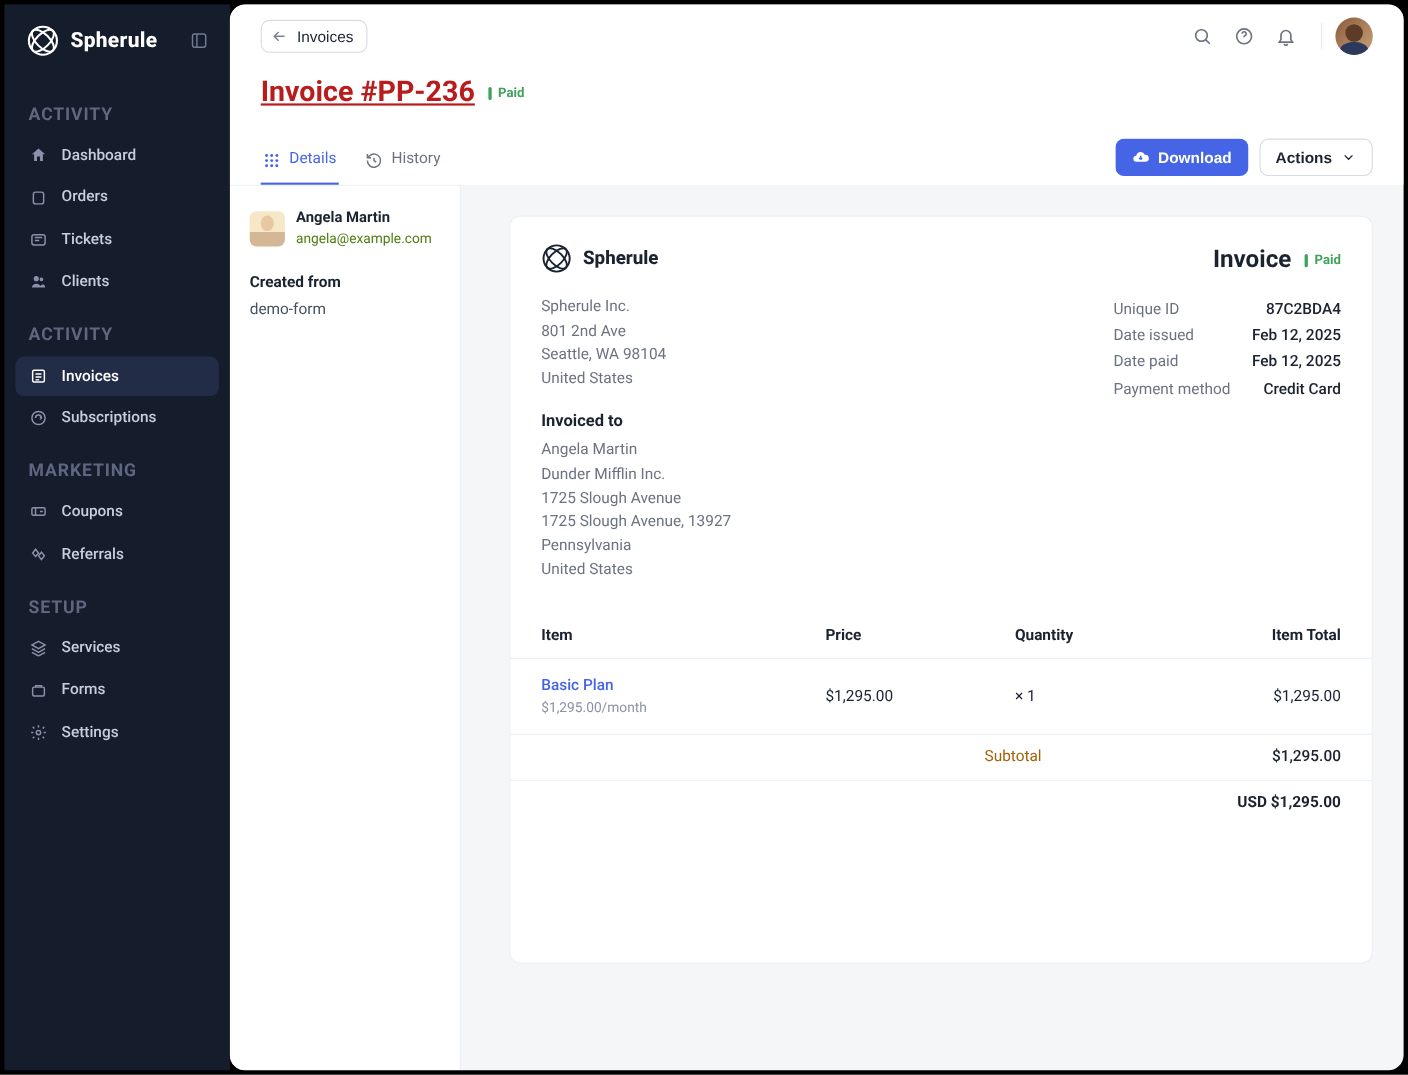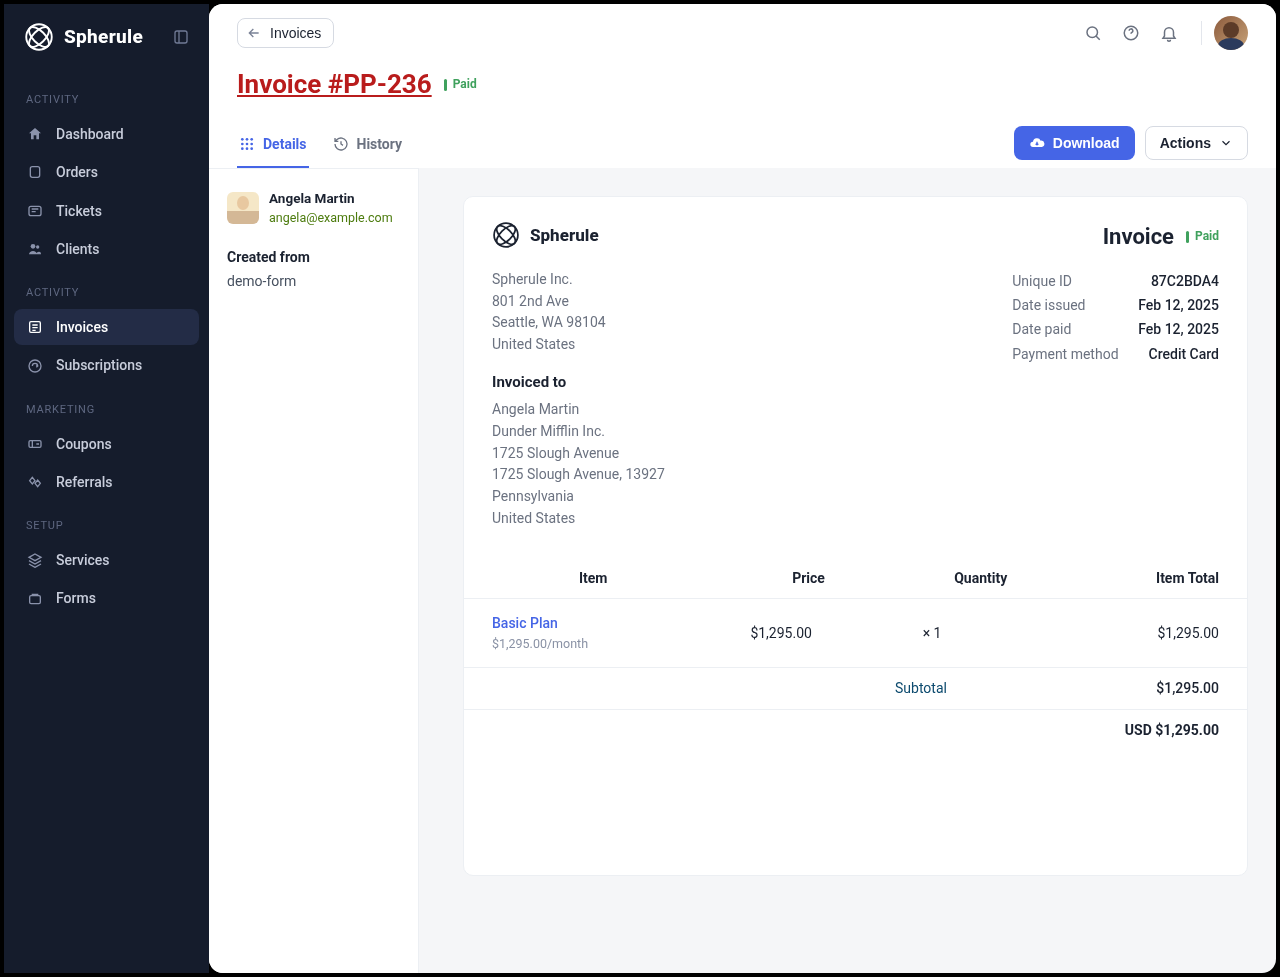--- a/index.html
+++ b/index.html
@@ -20,22 +20,22 @@
     background:#151c2c;
     display:flex;flex-direction:column;
     padding:18px 0 0 0;
   }
   .brand{display:flex;align-items:center;gap:10px;padding:0 20px 24px 20px;color:#fff;}
   .brand svg{flex-shrink:0;}
   .brand-name{font-weight:800;font-size:19px;letter-spacing:.3px;}
   .collapse-icon{margin-left:auto;color:#707a95;display:flex;}
   .nav{flex:1;overflow-y:auto;padding:0 10px;}
   .nav-section-title{
-    color:#5e6780;font-size:11px;letter-spacing:.8px;
-    padding:16px 12px 8px 12px;font-weight:400;
+    color:#5e6780;font-size:16px;letter-spacing:.8px;
+    padding:16px 12px 8px 12px;font-weight:700;
   }
   .nav-item{
     display:flex;align-items:center;gap:12px;
     padding:8px 12px;border-radius:8px;
     color:#c8cddb;text-decoration:none;
     font-size:14px;font-weight:500;cursor:pointer;
     margin-bottom:2px;
   }
   .nav-item.active{background:#232c46;color:#fff;}
   .nav-item .icon{width:18px;height:18px;display:flex;align-items:center;justify-content:center;color:#8a92ab;flex-shrink:0;}
@@ -69,22 +69,22 @@
   .avatar{width:34px;height:34px;border-radius:50%;background:linear-gradient(135deg,#8b5a3c,#c9a47a);cursor:pointer;flex-shrink:0;overflow:hidden;position:relative;}
   .avatar::after{content:"";position:absolute;left:9px;top:6px;width:16px;height:16px;border-radius:50%;background:#5c3b28;}
   .avatar::before{content:"";position:absolute;left:4px;bottom:-4px;width:26px;height:16px;border-radius:50% 50% 0 0;background:#2b3a5c;}
   .title-row{display:flex;align-items:center;gap:12px;margin-top:16px;}
   .page-title{font-size:26px;font-weight:700;color:#b91c1c;text-decoration:underline;}
   .badge{display:inline-flex;align-items:center;gap:6px;font-size:12px;font-weight:700;color:#3fa15d;}
   .badge::before{content:"";width:3px;height:12px;border-radius:2px;background:#3fa15d;}
   .tabs-row{display:flex;align-items:center;margin-top:22px;}
   .tabs{display:flex;gap:22px;}
   .tab{
-    display:flex;align-items:center;gap:8px;
-    padding:8px 2px 12px 2px;font-weight:700;color:#6b7280;cursor:pointer;
+    display:flex;align-items:flex-end;gap:8px;
+    padding:8px 2px 12px 2px;font-weight:400;color:#6b7280;cursor:pointer;
     border-bottom:2px solid transparent;
   }
   .tab.active{color:#4565e6;border-bottom-color:#4565e6;}
   .tab .icon{color:currentColor;}
   .btn{
     display:inline-flex;align-items:center;gap:8px;
     border-radius:8px;padding:8px 14px;font-weight:600;font-size:14px;cursor:pointer;
     border:1px solid transparent;
   }
   .btn-primary{background:#4565e6;color:#fff;}
@@ -117,32 +117,32 @@
   .inv-meta-cols{display:flex;justify-content:space-between;margin-top:16px;}
   .addr{color:#6b7280;font-size:14px;line-height:1.55;}
   .meta-table{margin-left:auto;}
   .meta-row{display:flex;justify-content:space-between;gap:30px;padding:2px 0;font-size:14px;}
   .meta-row .k{color:#6b7280;}
   .meta-row .v{color:#1b2230;font-weight:500;}
   .inv-to-h{font-weight:700;color:#1b2230;font-size:15px;margin-top:16px;}
   .addr.to{margin-top:6px;}
   .items{margin-top:28px;width:100%;border-collapse:collapse;}
   .items th{
-    text-align:center;font-weight:700;font-size:14px;color:#1b2230;
+    text-align:left;font-weight:700;font-size:14px;color:#1b2230;
     padding:10px 28px;border-bottom:1px solid #eceff3;
   }
   .items th:last-child,.items td:last-child{text-align:right;}
   .items td{padding:14px 28px;font-size:14px;vertical-align:middle;border-bottom:1px solid #eceff3;}
   .item-name{color:#4565e6;font-weight:500;}
   .item-sub{color:#8a92a5;font-size:12.5px;margin-top:2px;}
   .totals{margin-top:0;}
   .totals-row{display:flex;justify-content:flex-end;border-top:1px solid #eceff3;}
   .totals-row:first-child{border-top:0;}
   .totals-row .cell{padding:10px 28px;font-size:14px;}
-  .totals-row .label{width:220px;color:#0c4a6e;}
+  .totals-row .label{width:220px;color:#a16207;}
   .totals-row .val{width:160px;text-align:right;font-weight:500;}
   .total-row .label,.total-row .val{font-weight:700;}
   svg{display:block;}
 </style>
 </head>
 <body>
 
 <div class="app">
 
   <aside class="sidebar">
@@ -251,20 +251,29 @@
         <span>Services</span>
       </a>
       <a class="nav-item">
         <span class="icon">
             <svg width="16" height="16" viewBox="0 0 24 24" fill="none" stroke="currentColor" stroke-width="2">
               <rect x="4" y="7" width="16" height="12" rx="2"></rect>
               <path d="M8 7V5h8v2"></path>
             </svg>
           </span>
         <span>Forms</span>
+      </a>
+      <a class="nav-item">
+        <span class="icon">
+            <svg width="16" height="16" viewBox="0 0 24 24" fill="none" stroke="currentColor" stroke-width="2">
+              <circle cx="12" cy="12" r="3"></circle>
+              <path d="M12 2v3M12 19v3M4.2 4.2l2.1 2.1M17.7 17.7l2.1 2.1M2 12h3M19 12h3M4.2 19.8l2.1-2.1M17.7 6.3l2.1-2.1"></path>
+            </svg>
+          </span>
+        <span>Settings</span>
       </a>
     </nav>
 
   </aside>
 
   <main class="main">
     <div class="topbar">
       <div class="topbar-row1">
         <button class="back-btn">
           <span class="icon">

